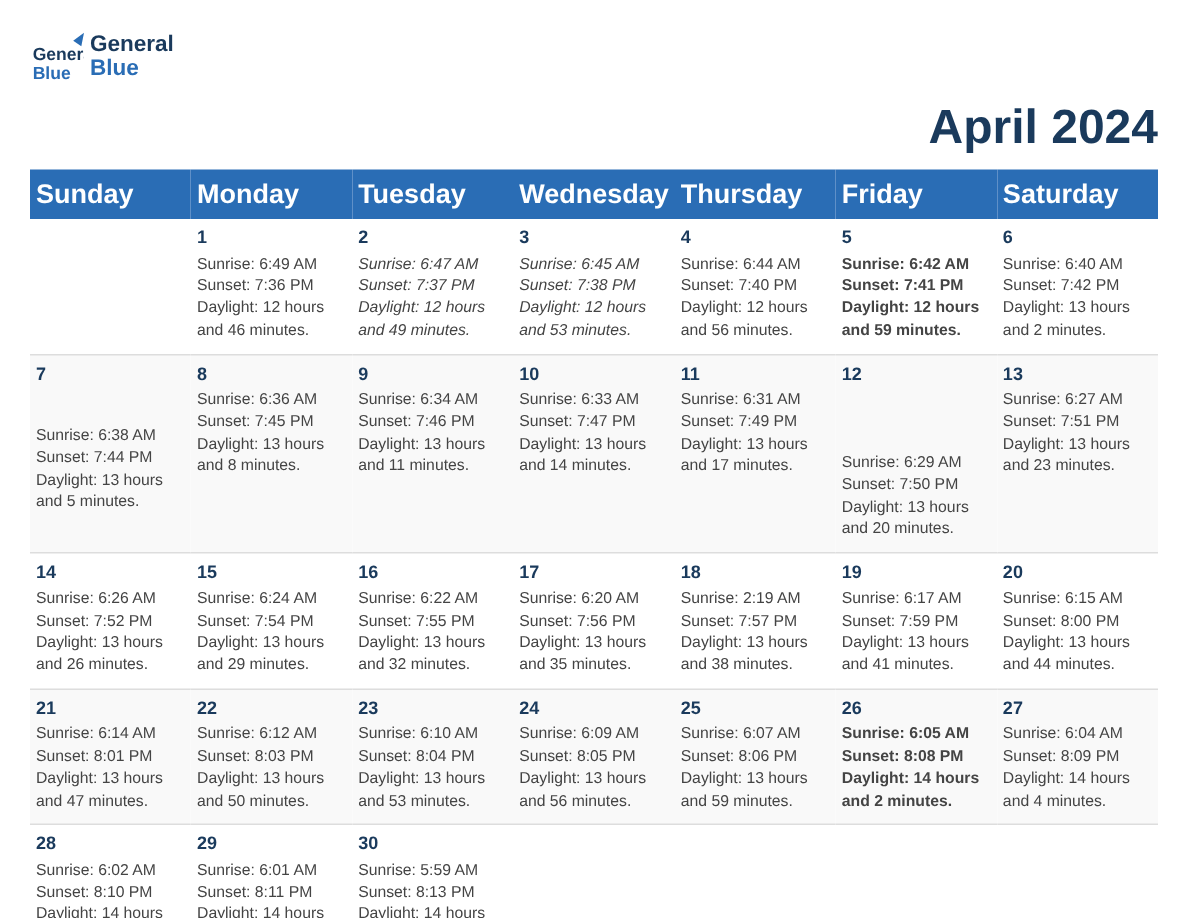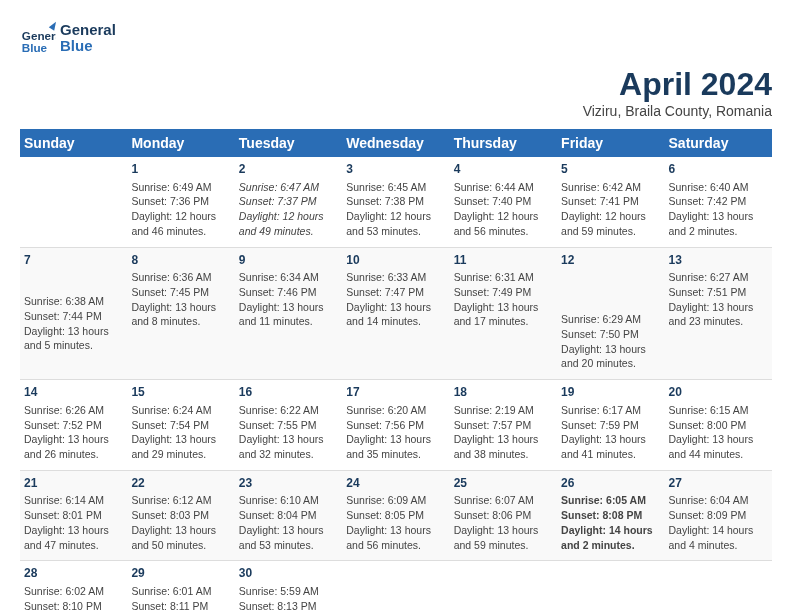--- a/index.html
+++ b/index.html
@@ -41,21 +41,21 @@
     table {
       width: 100%;
       border-collapse: collapse;
       font-size: 11px;
     }
     thead tr th {
       background-color: #2a6db5;
       color: #fff;
       padding: 6px 4px;
       text-align: left;
-      font-size: 14px;
+      font-size: 18px;
       font-weight: bold;
     }
     tbody tr td {
       vertical-align: top;
       padding: 4px 4px 8px 4px;
       border-bottom: 1px solid #ddd;
       width: 14.28%;
       min-height: 70px;
       line-height: 1.4;
       color: #333;
@@ -89,21 +89,20 @@
       <text x="2" y="36" font-size="13" font-weight="bold" fill="#2a6db5" font-family="Arial">Blue</text>
       <polygon points="32,8 40,2 38,12" fill="#2a6db5"></polygon>
     </svg>
     <div>
       <div style="font-size:15px;font-weight:bold;color:#1a3a5c;line-height:1.1;">General</div>
       <div style="font-size:15px;font-weight:bold;color:#2a6db5;line-height:1.1;">Blue</div>
     </div>
   </div>
   <div class="title-block">
     <div class="main-title">April 2024</div>
-    <div class="subtitle">Viziru, Braila County, Romania</div>
   </div>
 </div>
 
 <table>
   <thead>
     <tr>
     <th>Sunday</th>
         <th>Monday</th>
         <th>Tuesday</th>
         <th>Wednesday</th>
@@ -124,35 +123,35 @@
         </td>
         <td>
           <span class="day-num">2</span>
           <div class="day-info" style="white-space: pre-line; font-style: italic;">Sunrise: 6:47 AM
 Sunset: 7:37 PM
 Daylight: 12 hours
 and 49 minutes.</div>
         </td>
         <td>
           <span class="day-num">3</span>
-          <div class="day-info" style="white-space: pre-line;">Sunrise: 6:45 AM
+          <div class="day-info" style="white-space: pre-line; font-style: italic;">Sunrise: 6:45 AM
 Sunset: 7:38 PM
 Daylight: 12 hours
 and 53 minutes.</div>
         </td>
         <td>
           <span class="day-num">4</span>
           <div class="day-info" style="white-space: pre-line;">Sunrise: 6:44 AM
 Sunset: 7:40 PM
 Daylight: 12 hours
 and 56 minutes.</div>
         </td>
         <td>
           <span class="day-num">5</span>
-          <div class="day-info" style="white-space: pre-line;">Sunrise: 6:42 AM
+          <div class="day-info" style="white-space: pre-line; font-weight: bold;">Sunrise: 6:42 AM
 Sunset: 7:41 PM
 Daylight: 12 hours
 and 59 minutes.</div>
         </td>
         <td>
           <span class="day-num">6</span>
           <div class="day-info" style="white-space: pre-line;">Sunrise: 6:40 AM
 Sunset: 7:42 PM
 Daylight: 13 hours
 and 2 minutes.</div>

